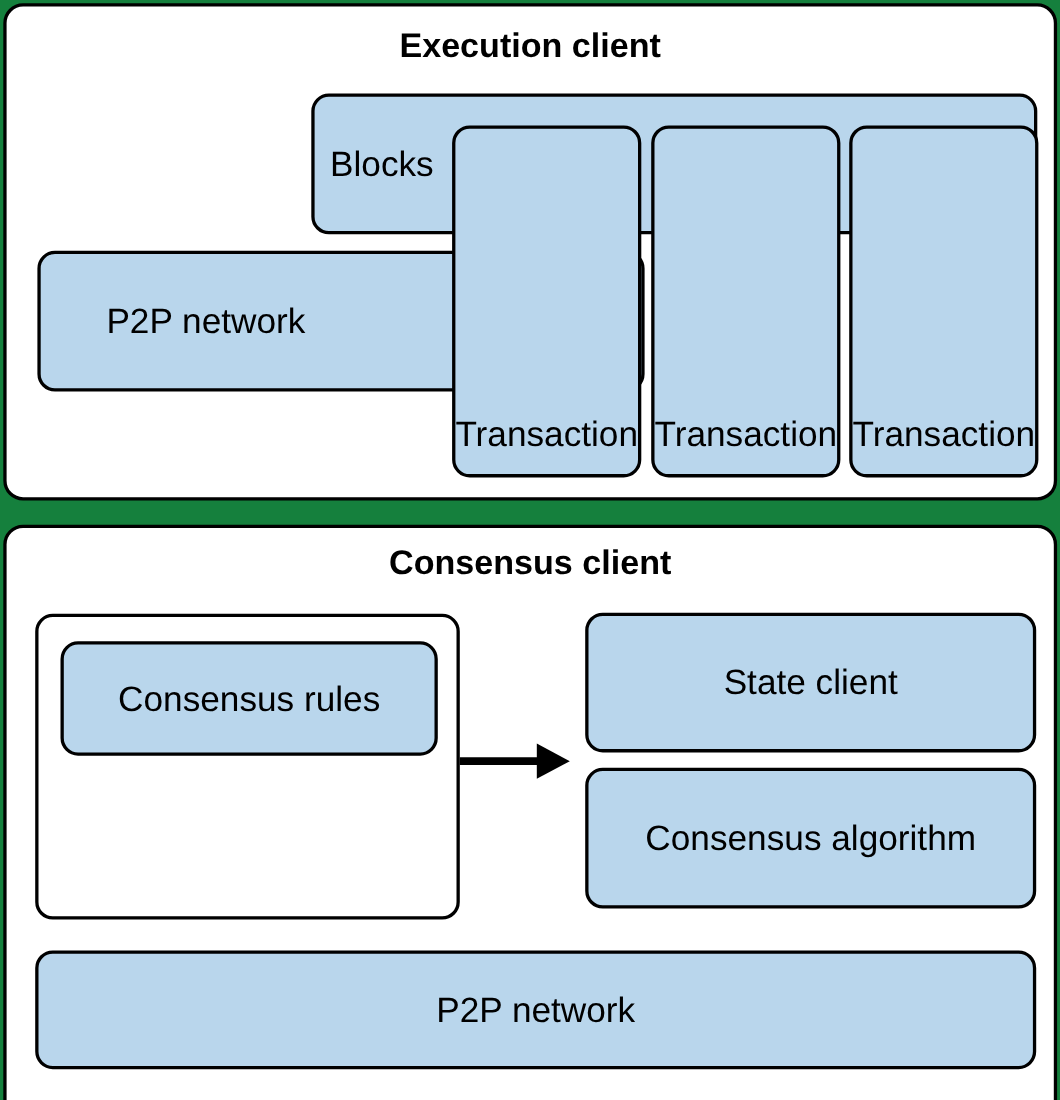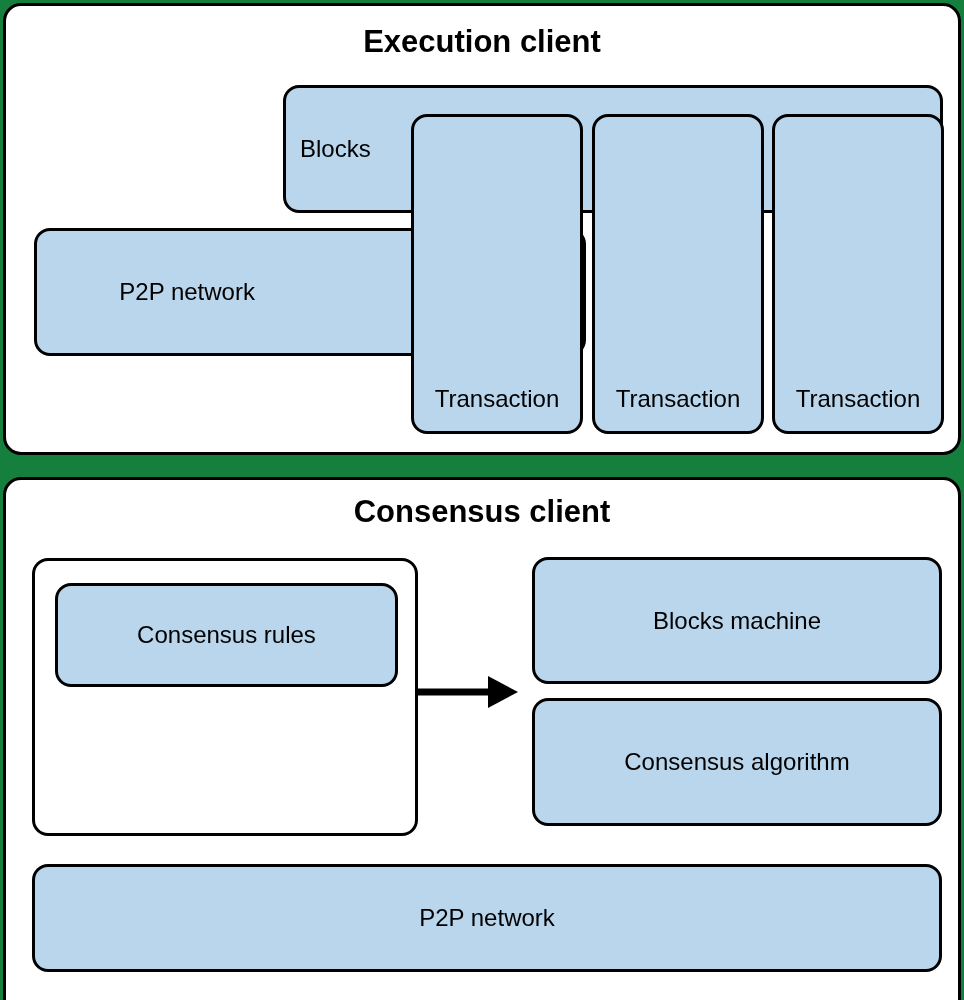--- a/index.html
+++ b/index.html
@@ -39,21 +39,21 @@
   }
   .diagram-title {
     position: absolute;
     width: 100%;
     text-align: center;
     font-weight: bold;
     font-size: 31px;
     color: #000000;
   }
   .label {
-    font-size: 24px;
+    font-size: 32px;
     color: #000000;
     white-space: nowrap;
   }
   .center-label {
     display: flex;
     align-items: center;
     justify-content: center;
     width: 100%;
     height: 100%;
   }
@@ -148,21 +148,21 @@
       </div>
     </div>
 
     <svg class="arrow-svg" id="flow-arrow" viewBox="0 0 102 44">
       <line x1="0" y1="22" x2="74" y2="22" stroke="#000000" stroke-width="7"></line>
       <polygon points="70,6 100,22 70,38" fill="#000000"></polygon>
     </svg>
 
     <div class="blue-box" id="state-machine-box">
       <div class="center-label">
-        <span class="label">Blocks machine</span>
+        <span class="label">State client</span>
       </div>
     </div>
 
     <div class="blue-box" id="consensus-algorithm-box">
       <div class="center-label">
         <span class="label">Consensus algorithm</span>
       </div>
     </div>
 
     <div class="blue-box" id="p2p-cons-box">

